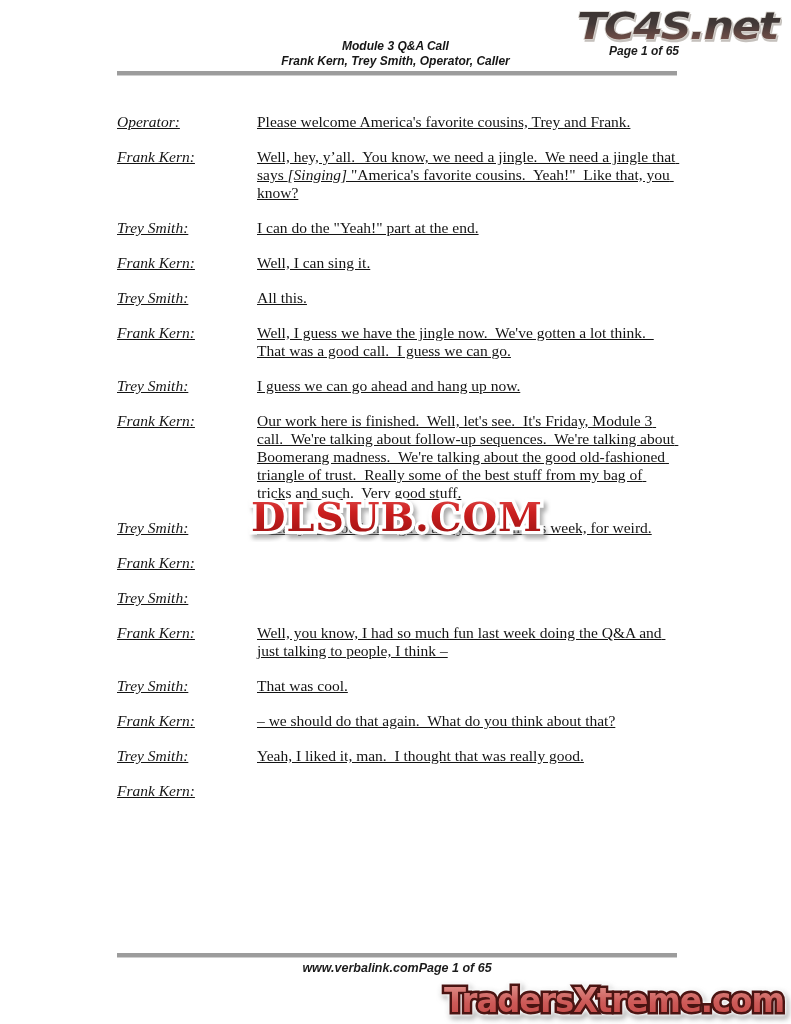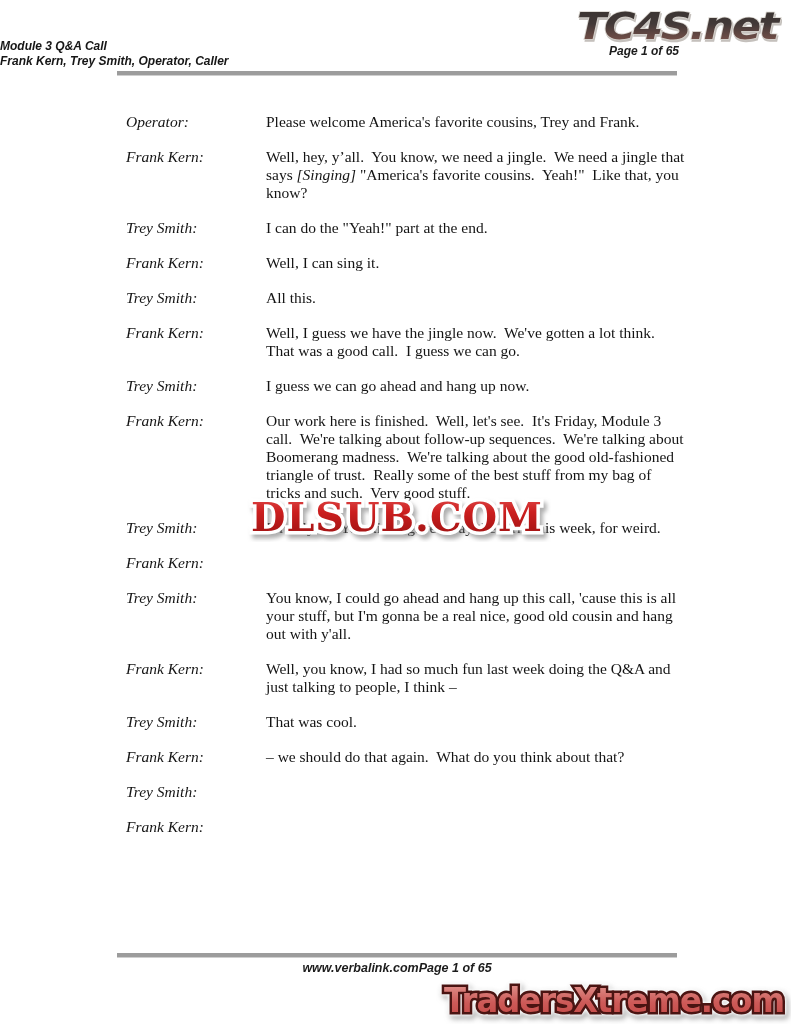--- a/index.html
+++ b/index.html
@@ -16,34 +16,35 @@
   
   #tc4s-logo{left:572px;top:2px;width:210px;height:46px;}
   #top-page-number{
     right:112px;top:44px;
     font-family:"Liberation Sans", sans-serif;
     font-weight:bold;font-style:italic;
     font-size:12px;color:#1c1c1c;
   }
   #header-center{
     left:0;top:39px;width:791px;
+    text-align:center;
     font-family:"Liberation Sans", sans-serif;
     font-weight:bold;font-style:italic;
     font-size:12px;line-height:15px;color:#161616;
   }
   .rule{
     left:117px;width:560px;height:4px;
     background:#9c9c9c;
     border-bottom:1px solid #cfcfcf;
   }
   #header-rule{top:71px;}
 
   
   #transcript{
-    left:126px;top:113px;width:560px;
+    left:117px;top:113px;width:560px;text-decoration:underline;
   }
   .entry{
     display:flex;
     margin-bottom:17px;
     font-size:15.5px;line-height:18px;
   }
   .speaker{
     flex:0 0 140px;
     font-style:italic;
   }
@@ -135,40 +136,40 @@
     <div class="speaker">Trey Smith:</div>
     <div class="utterance"><span>It really is.  You kinda gave away the farm this week, for weird.</span></div>
   </div>
 
   <div class="entry">
     <div class="speaker">Frank Kern:</div>
   </div>
 
   <div class="entry">
     <div class="speaker">Trey Smith:</div>
-    <div class="utterance"><span>You know, I could go ahead and hang up this call, 'cause this is all your stuff, but I'm gonna be a real nice, good old cousin and hang out with y'all.</span></div>
   </div>
 
   <div class="entry">
     <div class="speaker">Frank Kern:</div>
     <div class="utterance"><span>Well, you know, I had so much fun last week doing the Q&amp;A and just talking to people, I think –</span></div>
   </div>
 
   <div class="entry">
     <div class="speaker">Trey Smith:</div>
     <div class="utterance"><span>That was cool.</span></div>
   </div>
 
   <div class="entry">
     <div class="speaker">Frank Kern:</div>
     <div class="utterance"><span>– we should do that again.  What do you think about that?</span></div>
   </div>
 
   <div class="entry">
     <div class="speaker">Trey Smith:</div>
+    <div class="utterance"><span>Yeah, I liked it, man.  I thought that was really good.</span></div>
   </div>
 
   <div class="entry">
     <div class="speaker">Frank Kern:</div>
   </div>
 </div>
 
 <svg id="watermark" class="abs" viewBox="0 0 308 52" xmlns="http://www.w3.org/2000/svg">
   <defs>
     <linearGradient id="wmgrad" x1="0" y1="0" x2="0" y2="1">

